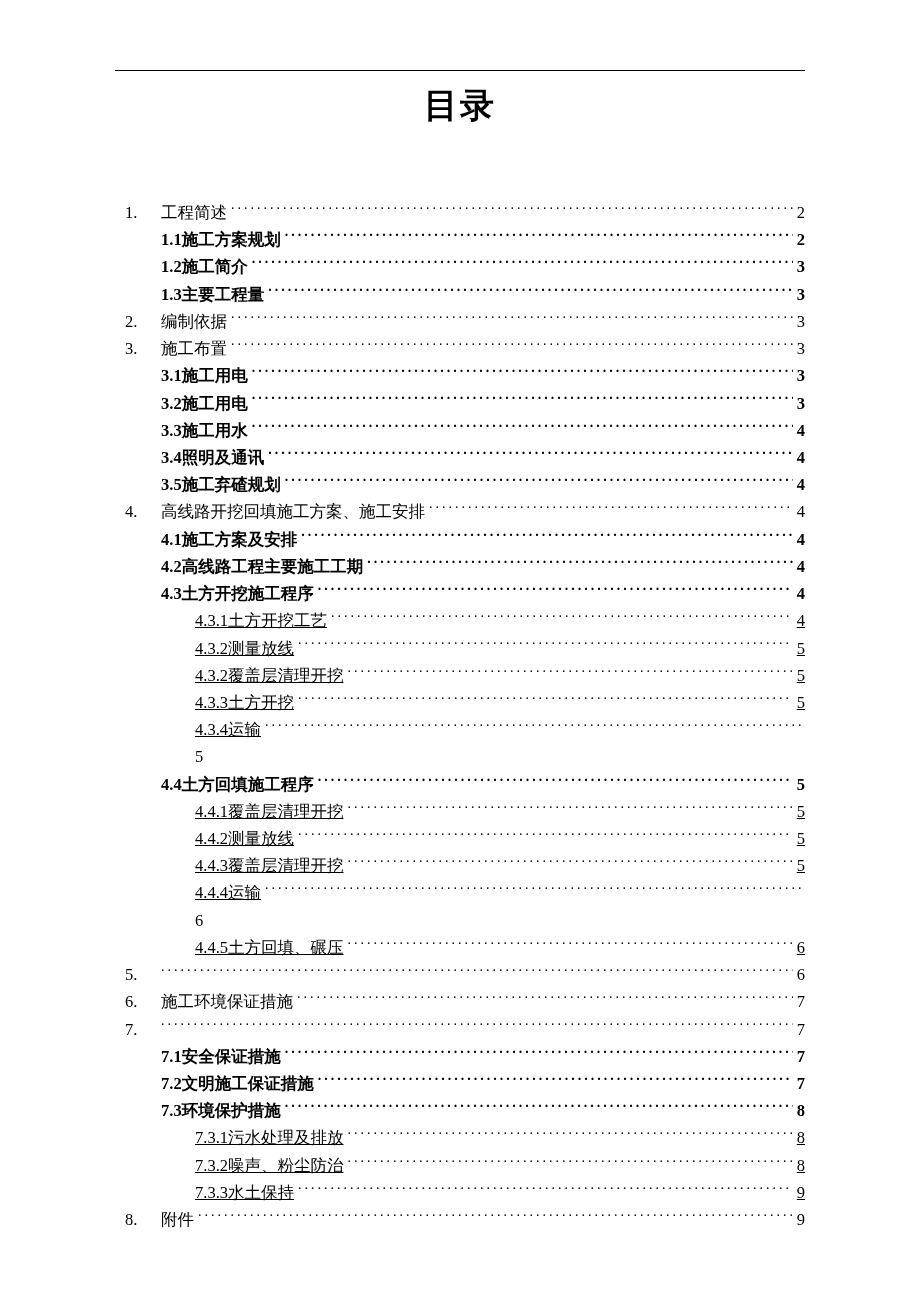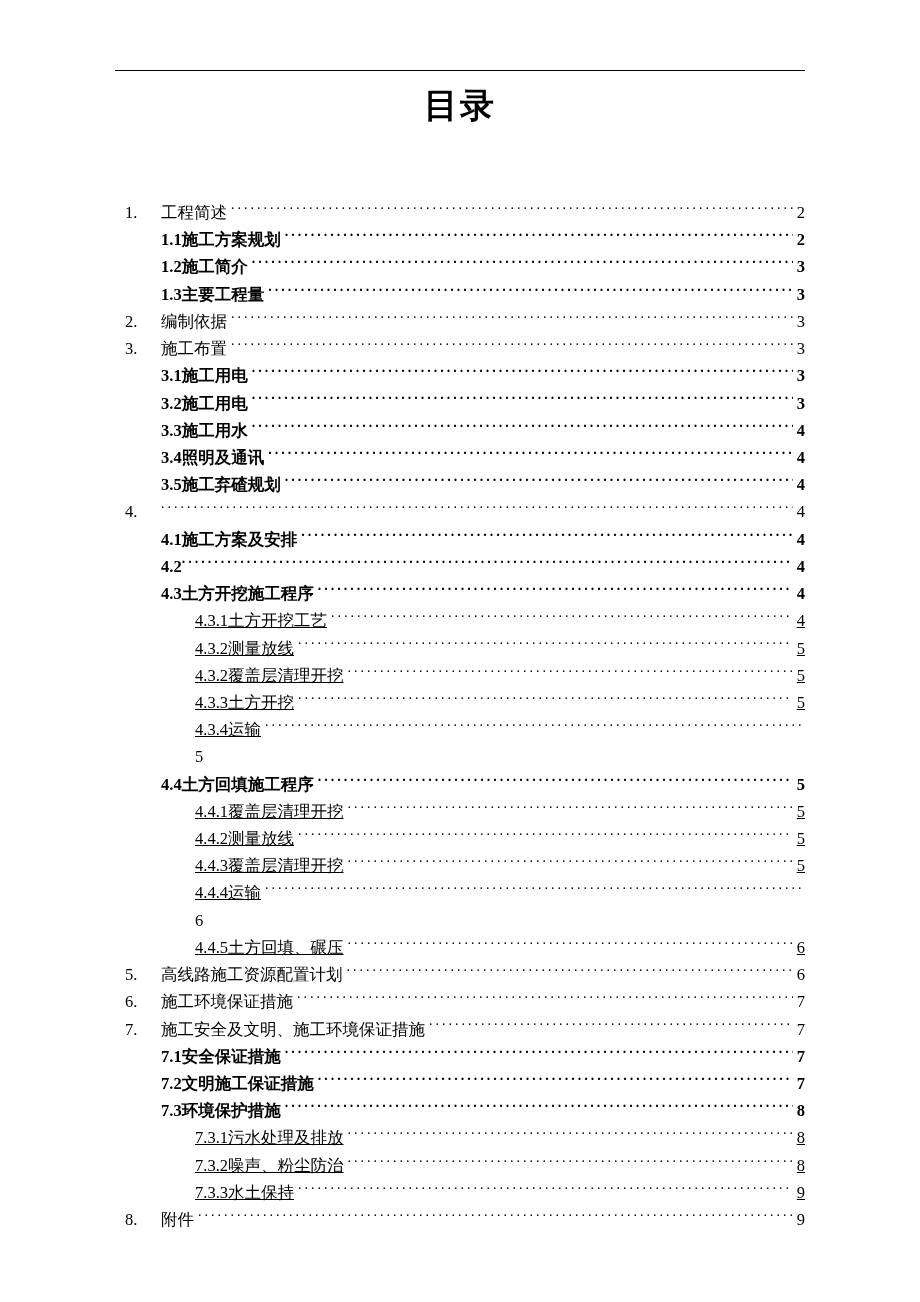--- a/index.html
+++ b/index.html
@@ -141,31 +141,33 @@
         <span class="toc-page">4</span>
       </div>
       <div class="toc-row lvl1">
         <span class="toc-num">3.5 </span>
         <span class="toc-text">施工弃碴规划</span>
         <span class="toc-leader"></span>
         <span class="toc-page">4</span>
       </div>
       <div class="toc-row lvl0">
         <span class="toc-num">4.</span>
+        <span class="toc-text">高线路开挖回填施工方案、施工安排</span>
         <span class="toc-leader"></span>
         <span class="toc-page">4</span>
       </div>
       <div class="toc-row lvl1">
         <span class="toc-num">4.1 </span>
         <span class="toc-text">施工方案及安排</span>
         <span class="toc-leader"></span>
         <span class="toc-page">4</span>
       </div>
       <div class="toc-row lvl1">
         <span class="toc-num">4.2 </span>
+        <span class="toc-text">高线路工程主要施工工期</span>
         <span class="toc-leader"></span>
         <span class="toc-page">4</span>
       </div>
       <div class="toc-row lvl1">
         <span class="toc-num">4.3 </span>
         <span class="toc-text">土方开挖施工程序</span>
         <span class="toc-leader"></span>
         <span class="toc-page"> 4</span>
       </div>
       <div class="toc-row lvl2">
@@ -229,33 +231,31 @@
       </div>
       <div class="wrap-page"><span>6</span></div>
       <div class="toc-row lvl2">
         <span class="toc-num">4.4.5 </span>
         <span class="toc-text">土方回填、碾压  </span>
         <span class="toc-leader"></span>
         <span class="toc-page"> 6</span>
       </div>
       <div class="toc-row lvl0">
         <span class="toc-num">5.</span>
-        <span class="toc-text">高线路施工资源配置计划</span>
         <span class="toc-leader"></span>
         <span class="toc-page">6</span>
       </div>
       <div class="toc-row lvl0">
         <span class="toc-num">6.</span>
         <span class="toc-text">施工环境保证措施</span>
         <span class="toc-leader"></span>
         <span class="toc-page">7</span>
       </div>
       <div class="toc-row lvl0">
         <span class="toc-num">7.</span>
-        <span class="toc-text">施工安全及文明、施工环境保证措施</span>
         <span class="toc-leader"></span>
         <span class="toc-page">7</span>
       </div>
       <div class="toc-row lvl1">
         <span class="toc-num">7.1 </span>
         <span class="toc-text">安全保证措施</span>
         <span class="toc-leader"></span>
         <span class="toc-page">7</span>
       </div>
       <div class="toc-row lvl1">

